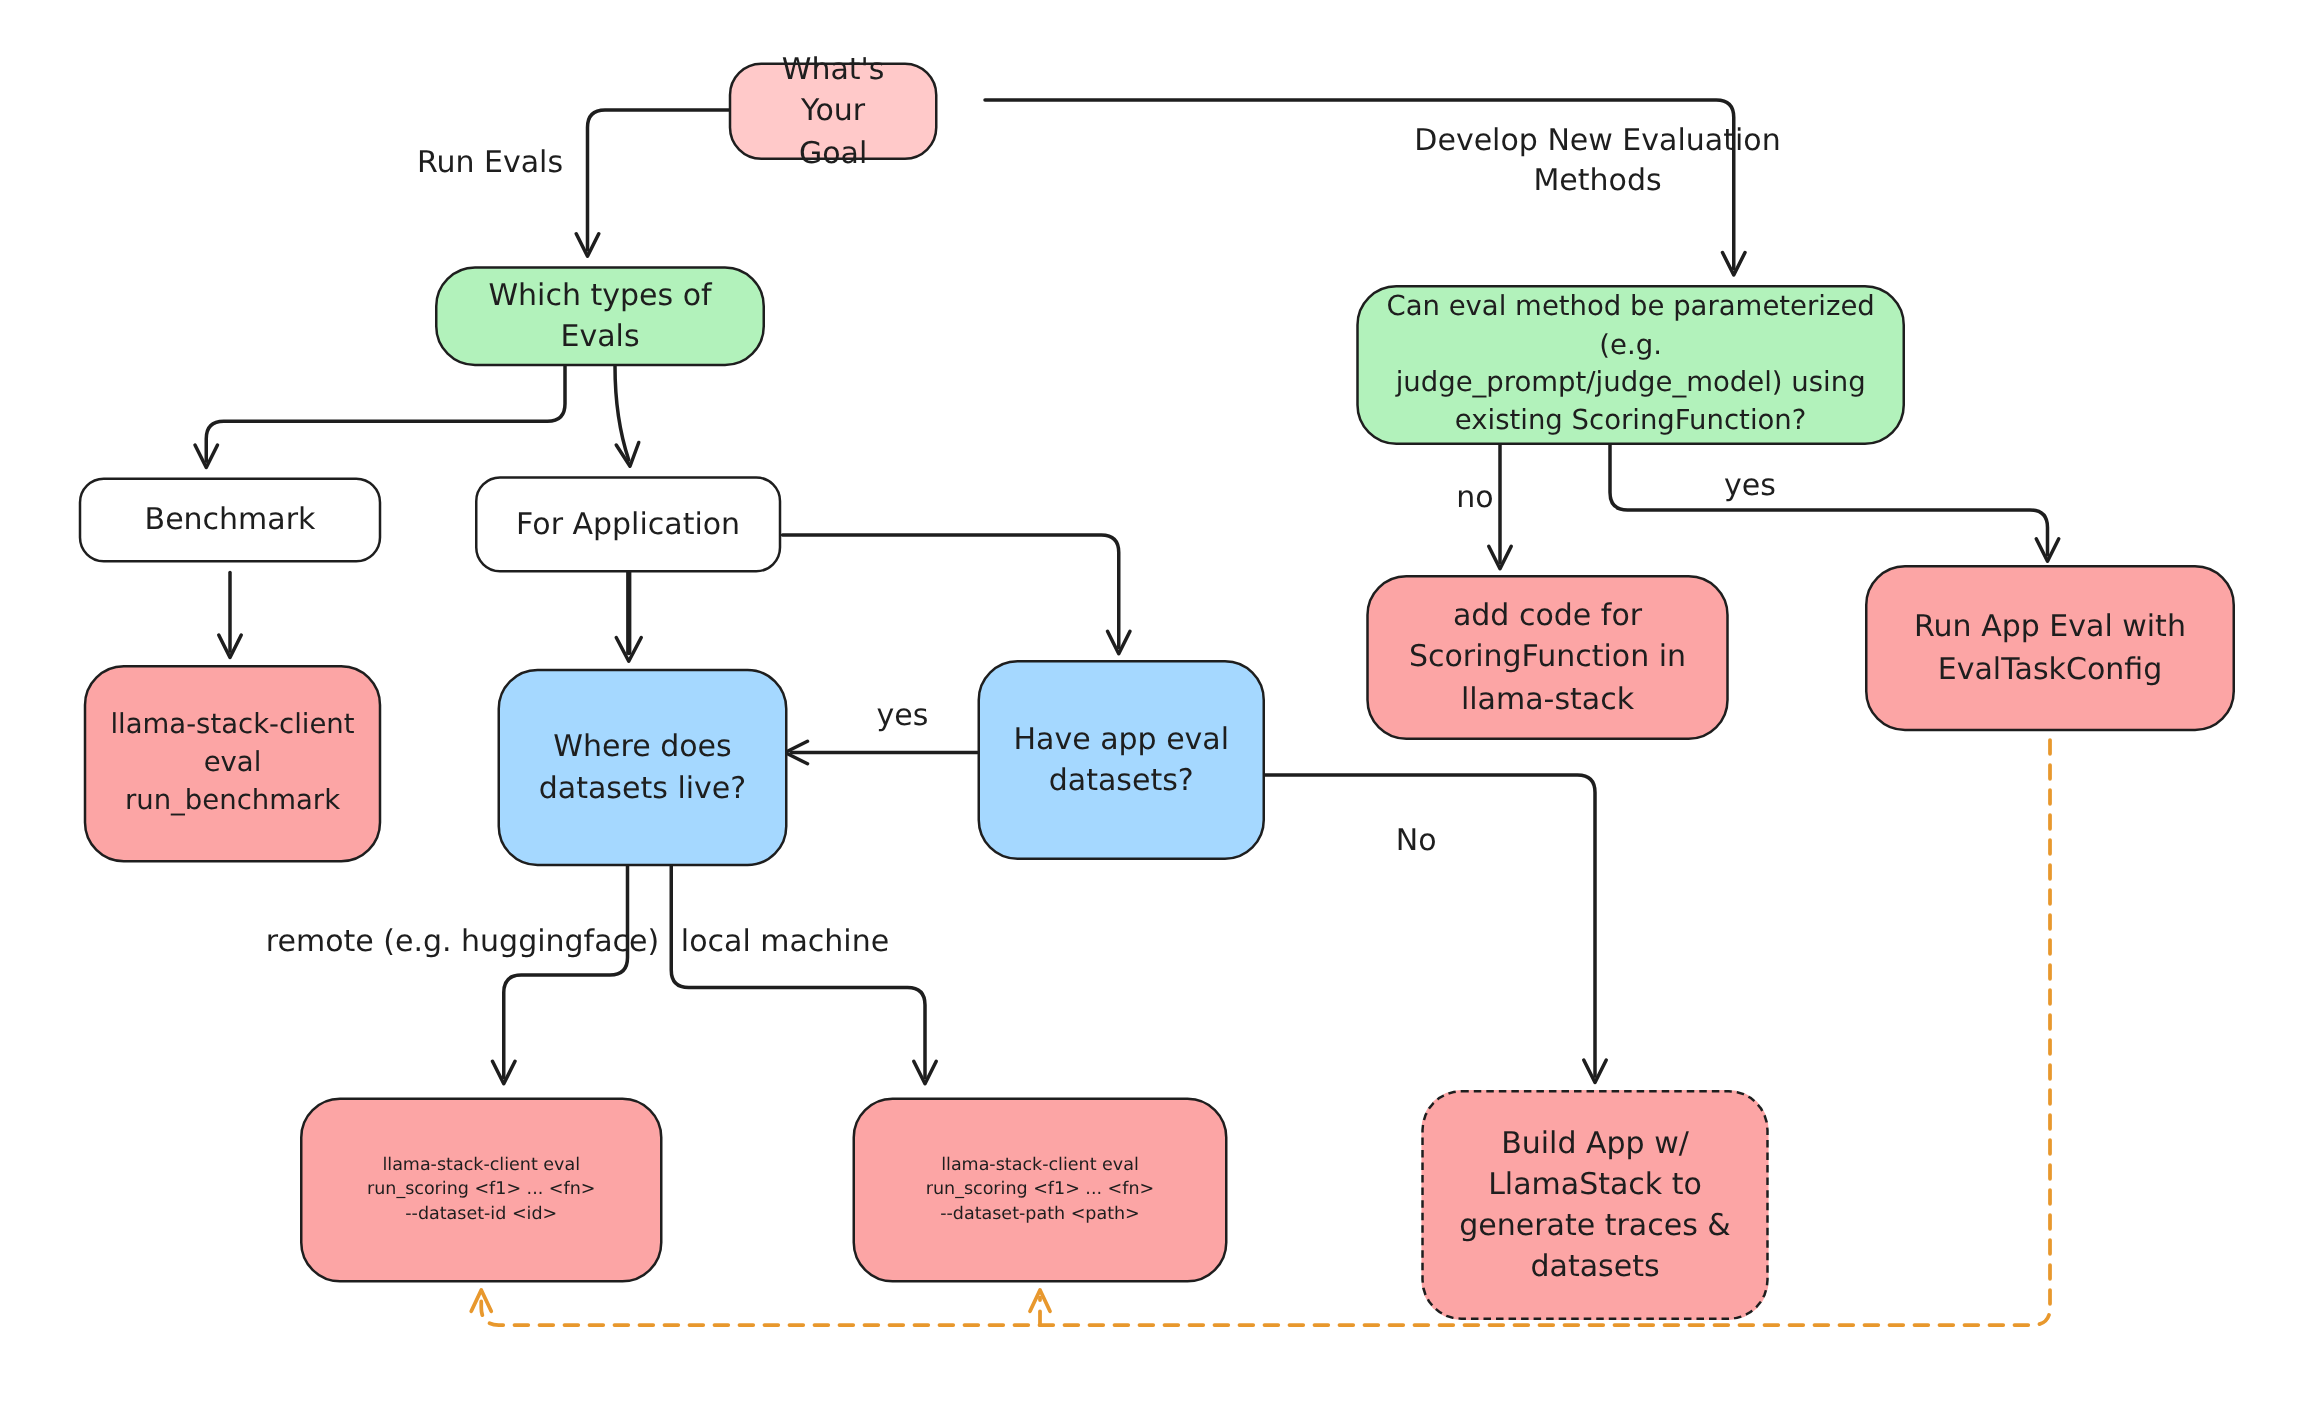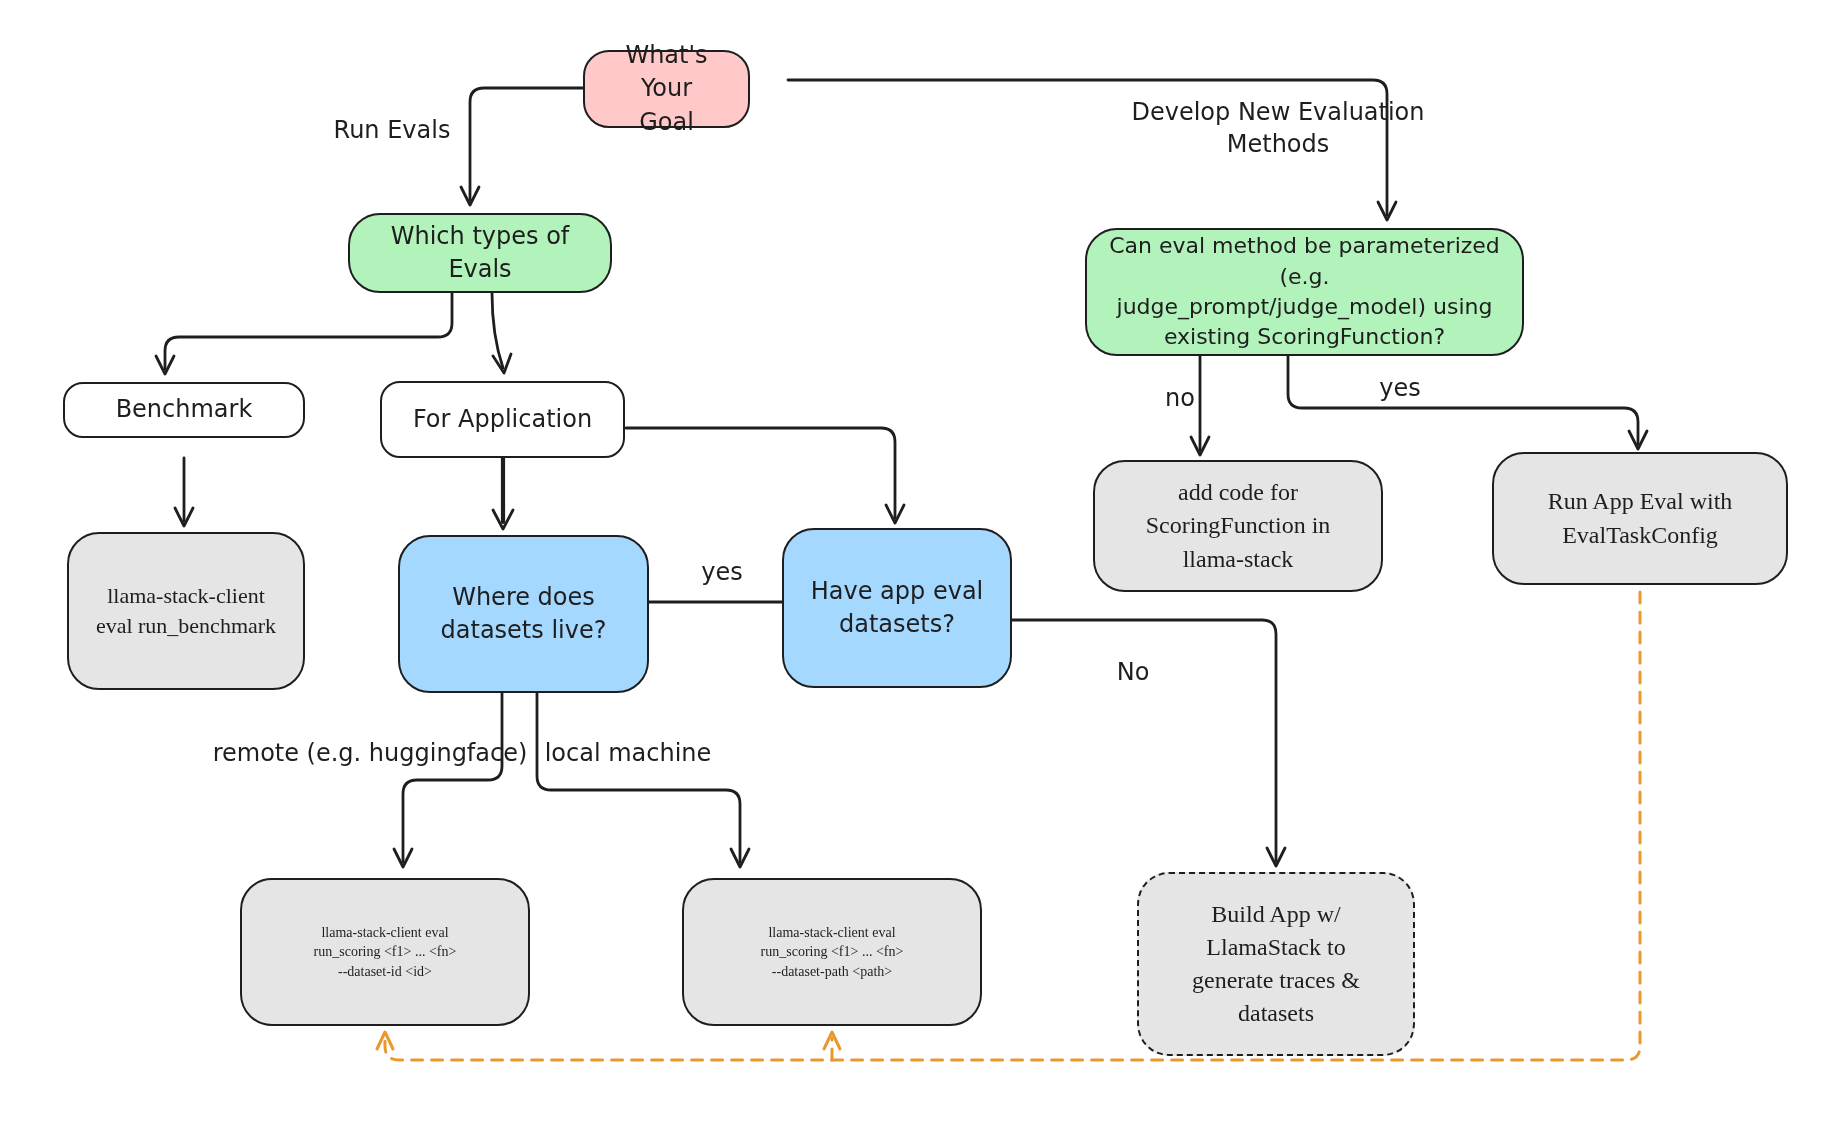--- a/index.html
+++ b/index.html
@@ -25,21 +25,21 @@
     display:flex;align-items:center;justify-content:center;
     text-align:center;
     white-space:pre-line;
     font-size:24px;line-height:1.38;
     padding:4px 12px;box-sizing:border-box;
   }
   .node.white{background:#ffffff;border-radius:20px;}
   .node.pink{background:#ffc9c9;border-radius:26px;}
   .node.green{background:#b2f2bb;}
   .node.blue{background:#a5d8ff;}
-  .node.yellow{background:#e5e5e5;font-family:Liberation Serif, serif;}
+  .node.yellow{background:#fca5a5;}
   .node.dashed{border-style:dashed;}
   .node.cmd{font-size:14px;}
   .node.q{font-size:22px;}
   .lbl{
     position:absolute;
     transform:translate(-50%,-50%);
     white-space:pre-line;text-align:center;
     font-size:24px;line-height:1.35;color:#1e1e1e;
   }
 </style>
@@ -126,28 +126,28 @@
   <div class="node pink" style="left:583px;top:50px;width:167px;height:78px;">What's Your
 Goal</div>
 
   <div class="node green" style="left:348px;top:213px;width:264px;height:80px;">Which types of
 Evals</div>
 
   <div class="node green q" style="left:1085px;top:228px;width:439px;height:128px;">Can eval method be parameterized (e.g.
 judge_prompt/judge_model) using
 existing ScoringFunction?</div>
 
-  <div class="node white" style="left:63px;top:382px;width:242px;height:56px;">Benchmark</div>
+  <div class="node white" style="left:63px;top:382px;width:242px;height:68px;">Benchmark</div>
 
   <div class="node white" style="left:380px;top:381px;width:245px;height:77px;">For Application</div>
 
   <div class="node yellow" style="left:67px;top:532px;width:238px;height:158px;font-size:22px;">llama-stack-client
 eval run_benchmark</div>
 
-  <div class="node blue" style="left:398px;top:535px;width:251px;height:158px;">Where does
+  <div class="node blue" style="left:398px;top:535px;width:232px;height:158px;">Where does
 datasets live?</div>
 
   <div class="node blue" style="left:782px;top:528px;width:230px;height:160px;">Have app eval
 datasets?</div>
 
   <div class="node yellow" style="left:1093px;top:460px;width:290px;height:132px;">add code for
 ScoringFunction in
 llama-stack</div>
 
   <div class="node yellow" style="left:1492px;top:452px;width:296px;height:133px;">Run App Eval with

